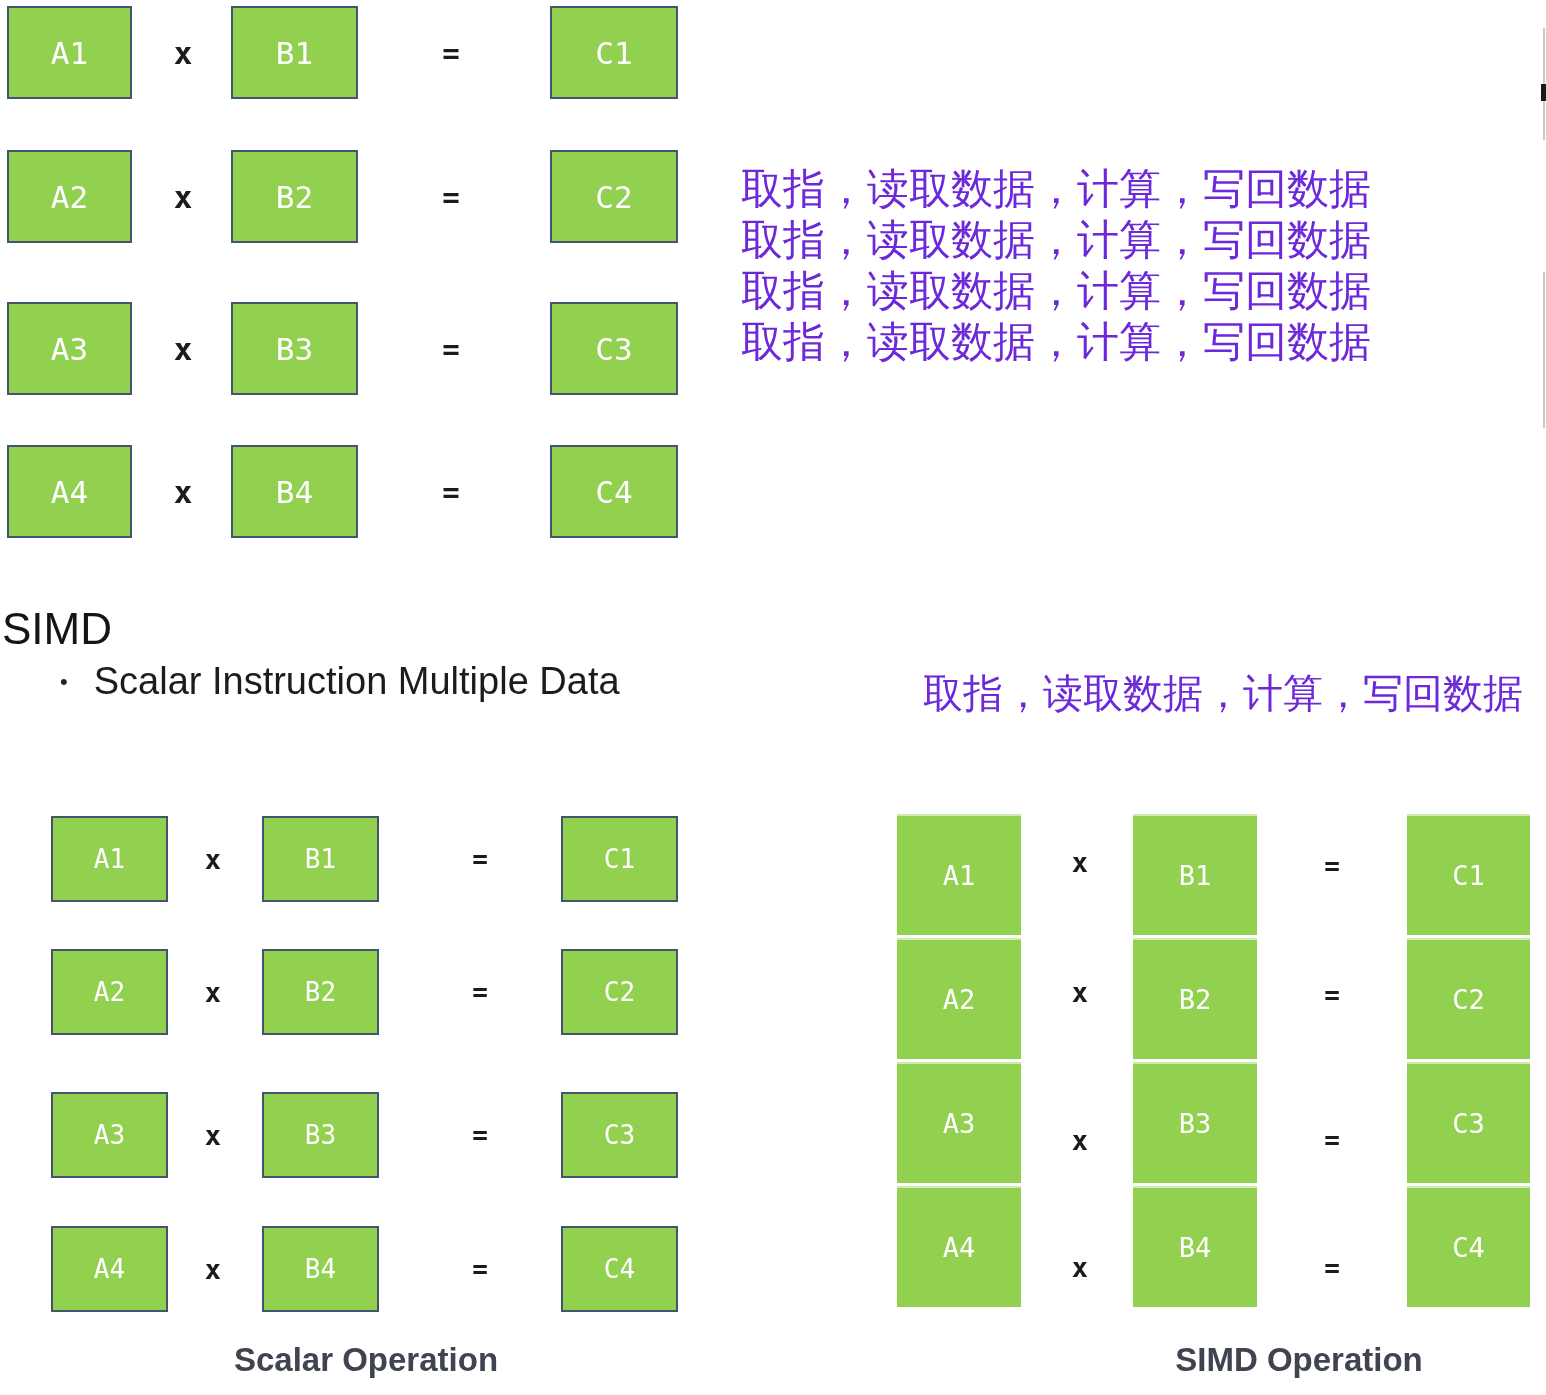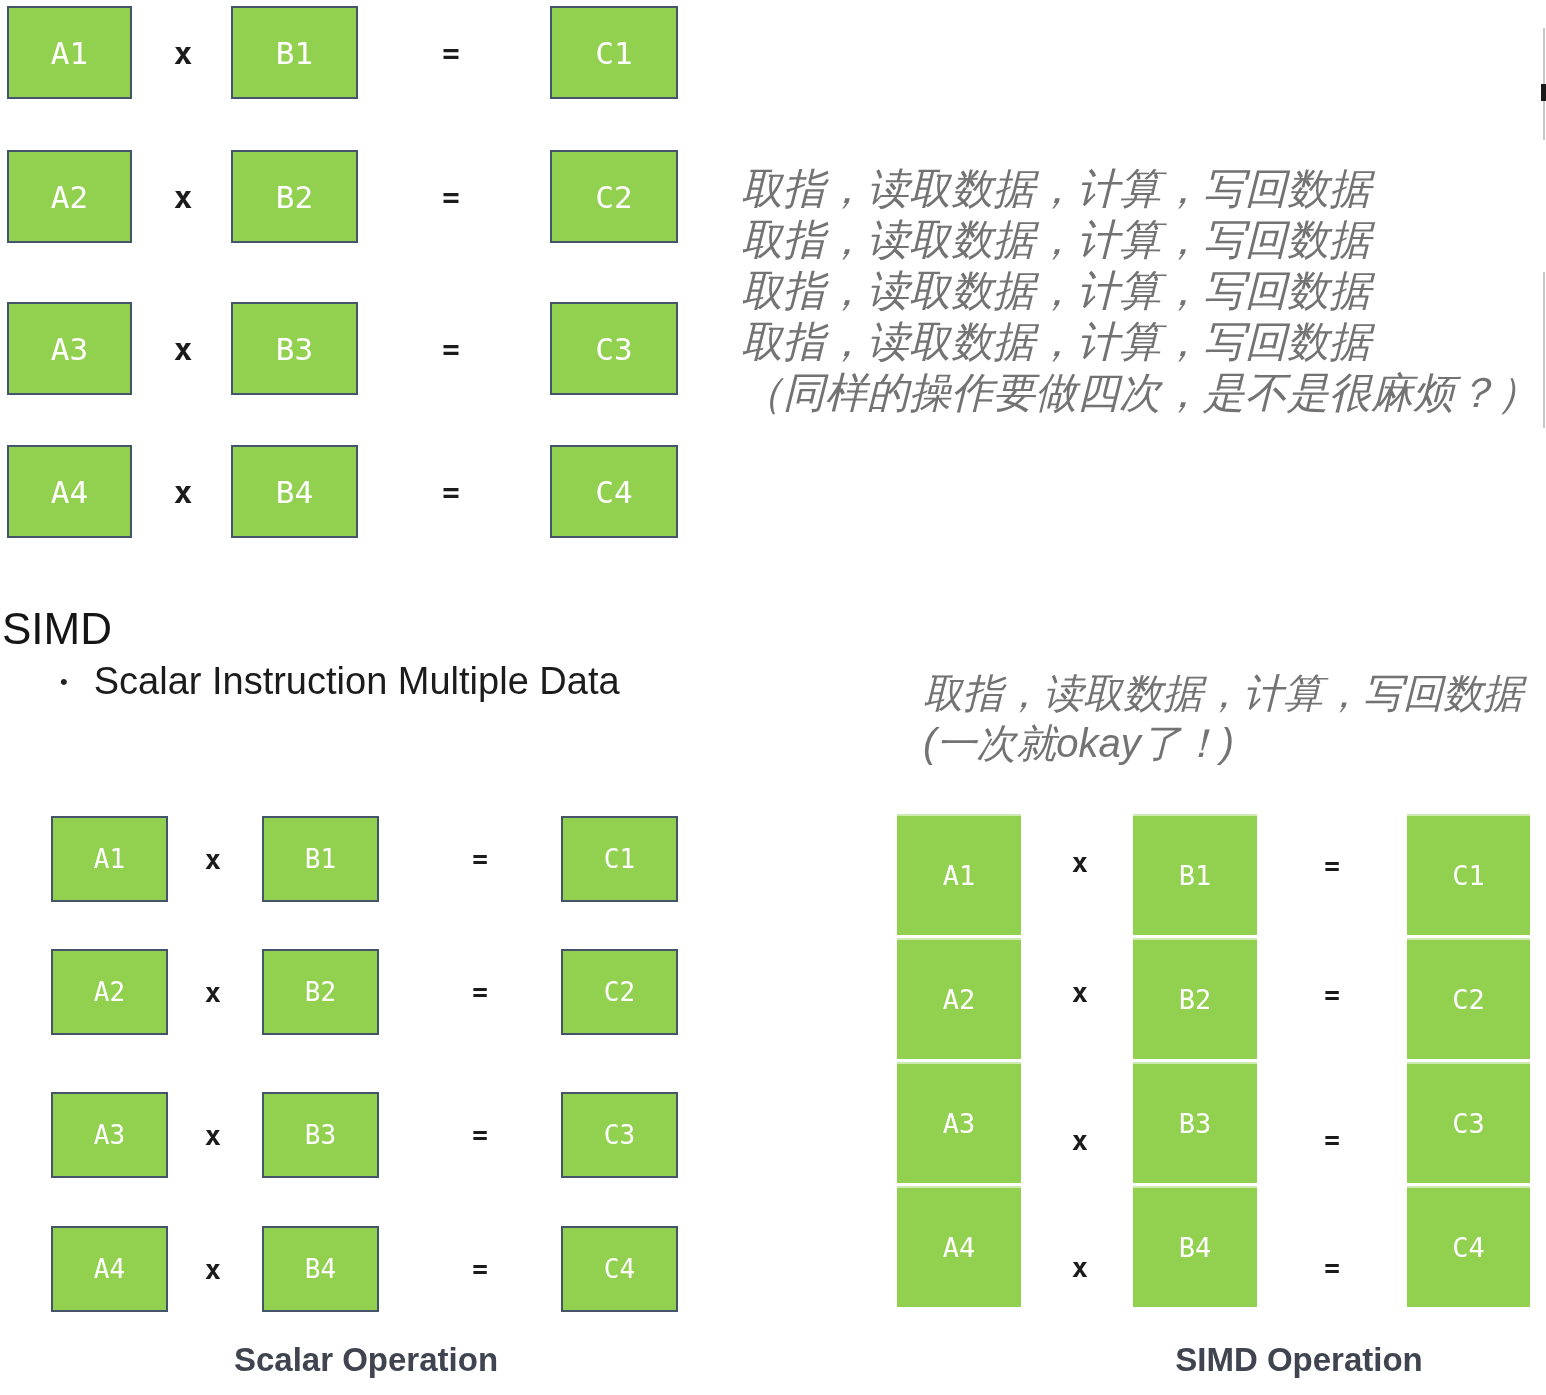--- a/index.html
+++ b/index.html
@@ -28,22 +28,22 @@
     position:absolute;transform:translate(-50%,-50%);
     font-family:"DejaVu Sans Mono","Liberation Mono",monospace;
     font-weight:bold;color:#1b1b1b;line-height:1;
   }
   .op.mul-lg{font-size:31px;}
   .op.eq-lg{font-size:29px;}
   .op.mul-sm{font-size:27px;}
   .op.eq-sm{font-size:26px;}
   
   .cn{
-    position:absolute;color:#737373;
-    font-size:42px;line-height:51px;white-space:nowrap;font-style:italic;
+    position:absolute;color:#6d28d9;
+    font-size:42px;line-height:51px;white-space:nowrap;
   }
   .cn.mid{font-size:40px;line-height:50px;}
   .cn div{white-space:nowrap;}
   
   .h-simd{position:absolute;left:2px;top:604px;font-size:44px;color:#151515;}
   .bullet-line{position:absolute;left:60px;top:660px;display:flex;align-items:center;}
   .bullet-dot{font-size:22px;color:#222;margin-right:26px;}
   .bullet-text{font-size:38px;color:#1c1c1c;white-space:nowrap;}
   
   .cap{
@@ -84,32 +84,30 @@
     <div class="bx big" style="left:231px;top:445px;width:127px">B4</div>
     <div class="op eq-lg" style="left:451px;top:492px">=</div>
     <div class="bx big" style="left:550px;top:445px;width:128px">C4</div>
   </section>
 
   <div class="cn" style="left:741px;top:163px">
     <div>取指，读取数据，计算，写回数据</div>
     <div>取指，读取数据，计算，写回数据</div>
     <div>取指，读取数据，计算，写回数据</div>
     <div>取指，读取数据，计算，写回数据</div>
-    <div>（同样的操作要做四次，是不是很麻烦？）</div>
   </div>
 
   <div class="h-simd">SIMD</div>
   <div class="bullet-line">
     <span class="bullet-dot">•</span>
     <span class="bullet-text">Scalar Instruction Multiple Data</span>
   </div>
 
   <div class="cn mid" style="left:923px;top:668px">
     <div>取指，读取数据，计算，写回数据</div>
-    <div>(一次就okay了！)</div>
   </div>
 
   <section>
 
     <div class="bx sm" style="left:51px;top:816px">A1</div>
     <div class="op mul-sm" style="left:213px;top:859px">x</div>
     <div class="bx sm" style="left:262px;top:816px">B1</div>
     <div class="op eq-sm" style="left:480px;top:859px">=</div>
     <div class="bx sm" style="left:561px;top:816px">C1</div>
 

